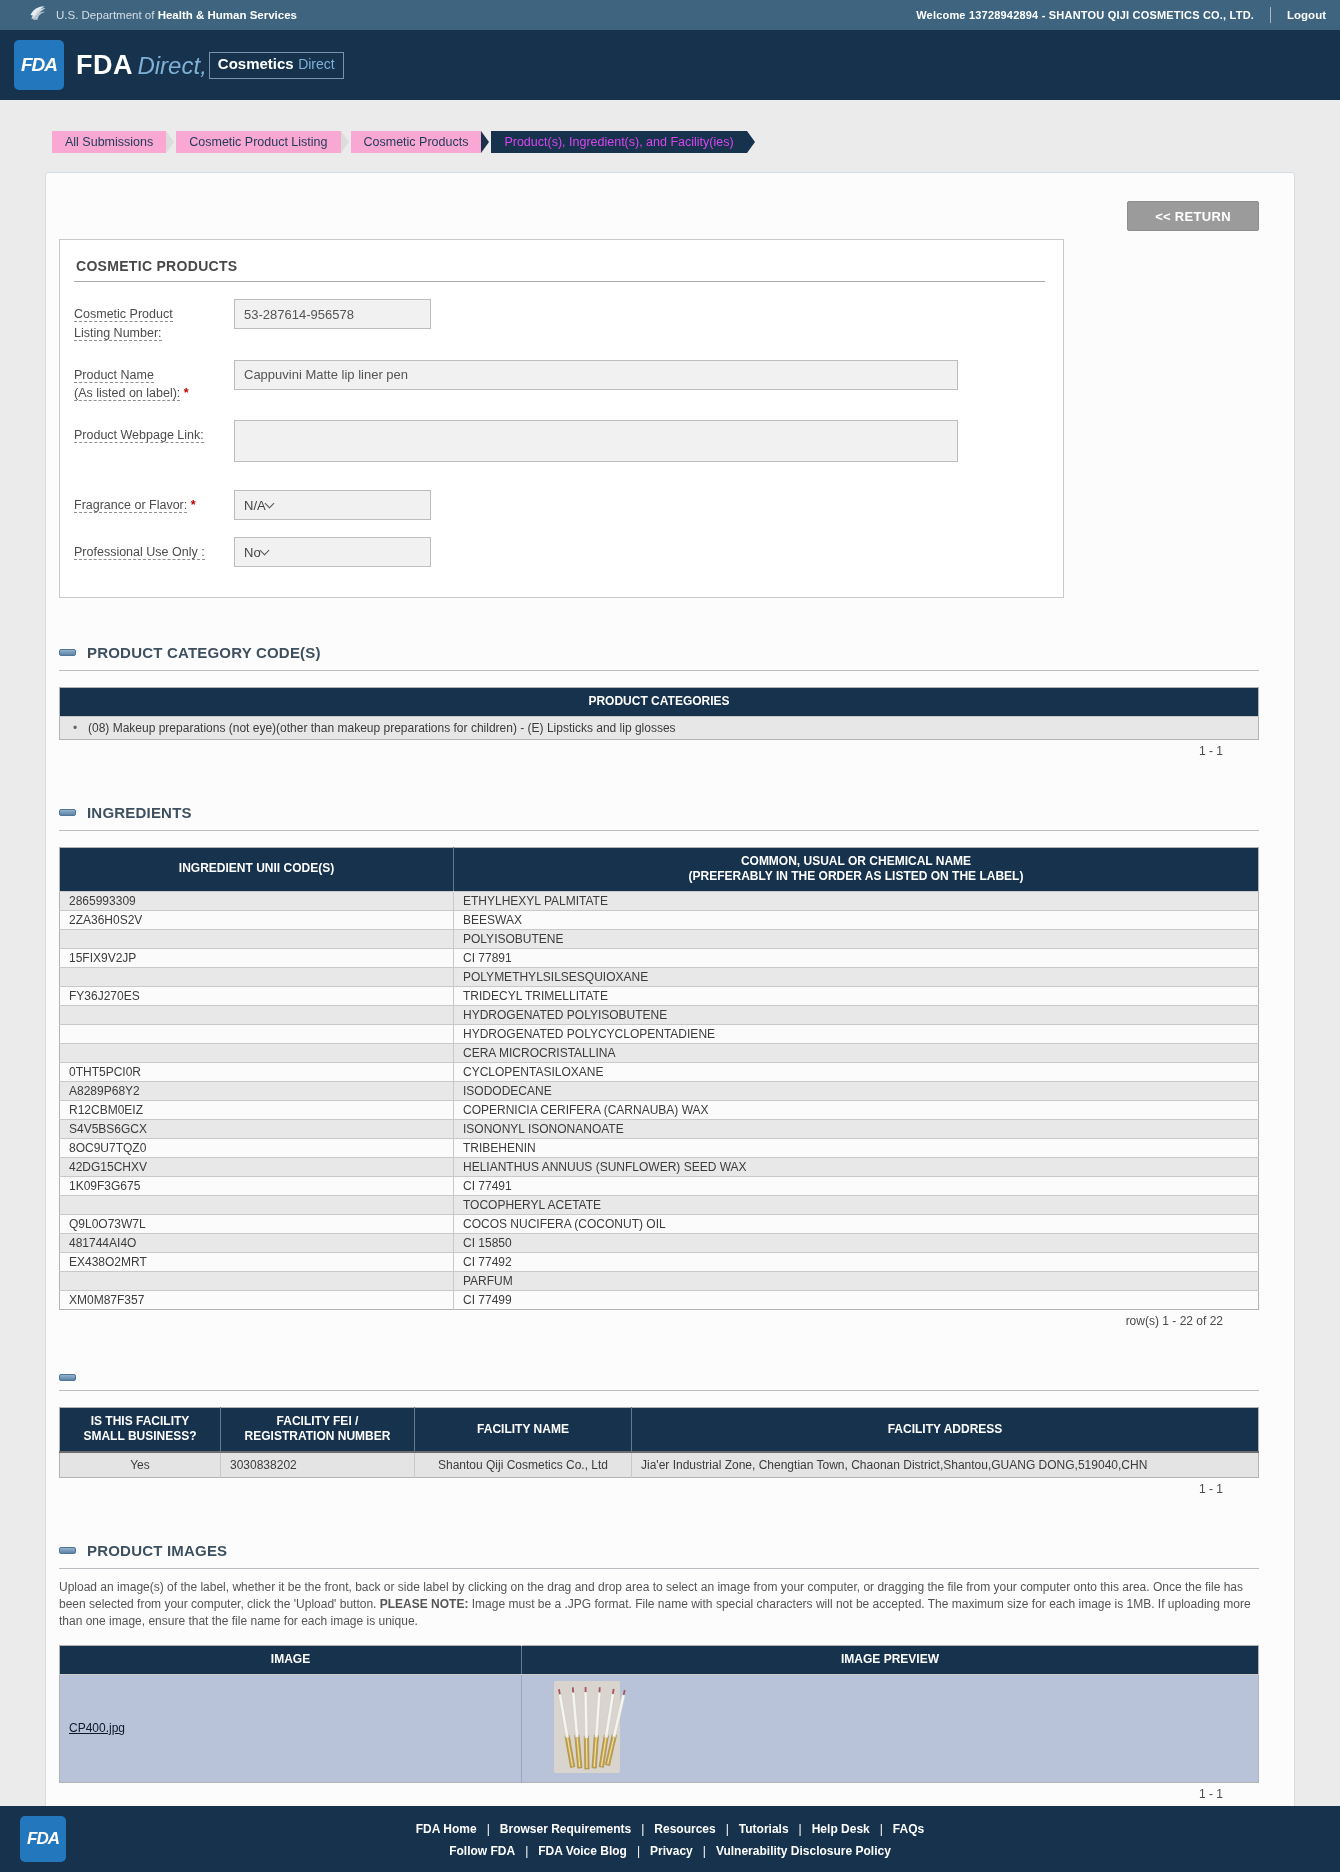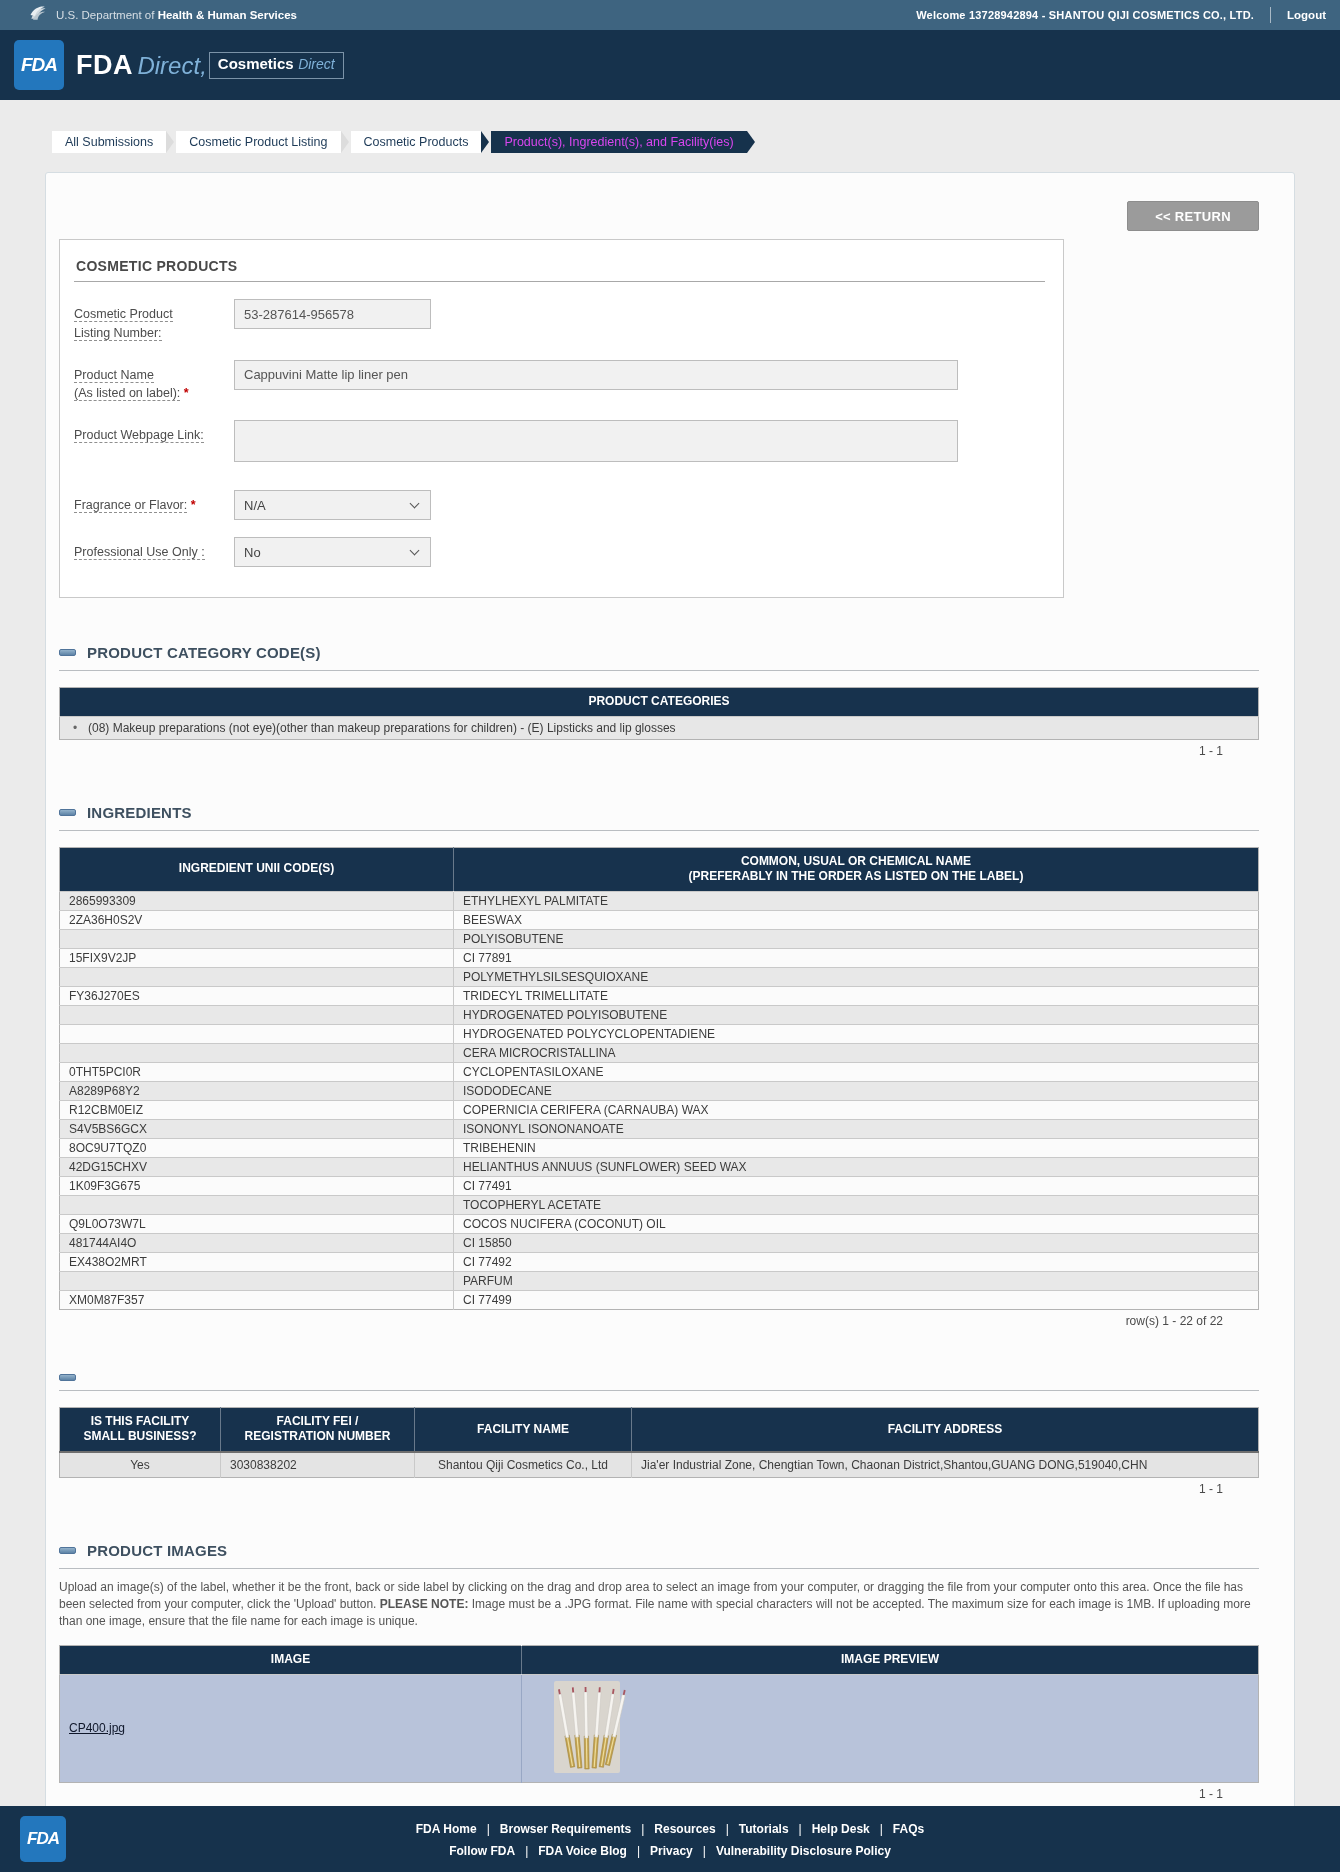--- a/index.html
+++ b/index.html
@@ -19,25 +19,25 @@
 
   
   .appheader { height:70px; background:#16324c; display:flex; align-items:center; padding-left:14px; gap:12px; }
   .fda-logo { width:50px; height:50px; background:#2377bd; border-radius:5px; display:flex; align-items:center; justify-content:center; color:#fff; font-weight:bold; font-style:italic; font-size:19px; letter-spacing:-1px; }
   .app-titles { display:flex; flex-direction:row; gap:2px; }
   .app-title { line-height:1; }
   .app-title .t-bold { color:#ffffff; font-size:27px; font-weight:bold; letter-spacing:.5px; }
   .app-title .t-italic { color:#7fb1d8; font-size:24px; font-style:italic; }
   .app-subtitle { border:1px solid #7b93a8; padding:2px 8px; display:inline-block; width:max-content; }
   .app-subtitle .t-bold2 { color:#ffffff; font-size:15px; font-weight:bold; }
-  .app-subtitle .t-italic2 { color:#7fb1d8; font-size:14px; font-style:italic; }
+  .app-subtitle .t-italic2 { color:#7fb1d8; font-size:14px; }
 
   
   .crumbs { display:flex; align-items:center; margin:31px 0 0 52px; height:22px; }
-  .crumb { height:22px; line-height:22px; padding:0 13px; font-size:12.5px; background:#ffffff; color:#1d3a57; cursor:pointer; white-space:nowrap; }
+  .crumb { height:22px; line-height:22px; padding:0 13px; font-size:12.5px; background:#f9a8d4; color:#1d3a57; cursor:pointer; white-space:nowrap; }
   .crumb.active { background:#16324c; color:#d946ef; }
   .arr { width:0; height:0; border-top:11px solid transparent; border-bottom:11px solid transparent; border-left:8px solid #dcdcdc; margin-right:2px; }
   .arr.navy { border-left-color:#16324c; }
 
   
   .panel { position:relative; margin:19px 0 0 45px; width:1250px; background:#fcfcfc; border:1px solid #d5dde2; border-radius:3px; padding:28px 0 40px 13px; }
   .content { width:1200px; }
   .return-row { text-align:right; }
   .return-btn { width:132px; height:30px; background:#9b9b9b; border:1px solid #8d8d8d; border-radius:2px; color:#ffffff; font-weight:bold; font-size:13px; font-family:"Liberation Sans",sans-serif; cursor:pointer; letter-spacing:.3px; }
 
@@ -45,21 +45,21 @@
   .form-box { margin-top:8px; width:1005px; background:#ffffff; border:1px solid #c9c9c9; padding:14px 18px 30px 14px; }
   .form-title { font-size:14px; font-weight:bold; color:#494949; letter-spacing:.3px; padding:4px 0 7px 2px; border-bottom:1px solid #a8a8a8; }
   .frow { display:flex; margin-top:17px; }
   .flabel { width:160px; font-size:12.5px; color:#4c4c4c; line-height:1.5; padding-top:6px; }
   .lbl { border-bottom:1px dashed #8f8f8f; }
   .req { color:#c00000; font-weight:bold; }
   .tinput { height:30px; background:#f1f1f1; border:1px solid #bdbdbd; color:#555; font-size:13px; padding:12px 9px; font-family:"Liberation Sans",sans-serif; }
   .w-narrow { width:197px; }
   .w-wide { width:724px; }
   .h-tall { height:42px; }
-  .selectbox { width:197px; height:30px; background:#f1f1f1; border:1px solid #bdbdbd; display:flex; align-items:center; justify-content:space-between; padding:0 12px 0 9px; font-size:13px; color:#444; cursor:pointer; }
+  .selectbox { width:197px; height:30px; background:#f1f1f1; border:1px solid #bdbdbd; display:flex; align-items:center; padding:0 12px 0 9px; font-size:13px; color:#444; cursor:pointer; }
   .chev { width:7px; height:7px; border:solid #555; border-width:0 1.5px 1.5px 0; transform:rotate(45deg); margin-top:-4px; }
   .gap-lg { margin-top:28px; }
 
   
   .sec { margin-top:46px; }
   .sec-head { display:flex; align-items:center; gap:11px; }
   .minus-icon { width:17px; height:7px; border-radius:2px; background:linear-gradient(#93b2cb,#5d83a6); border:1px solid #50749a; cursor:pointer; }
   .sec-title { font-size:15px; font-weight:bold; color:#3e5060; letter-spacing:.2px; }
   .sec-rule { border:0; border-top:1px solid #b9bdc1; margin:9px 0 0; width:1200px; }
   .note { font-size:12px; color:#555; line-height:1.4; margin-top:10px; width:1200px; }

